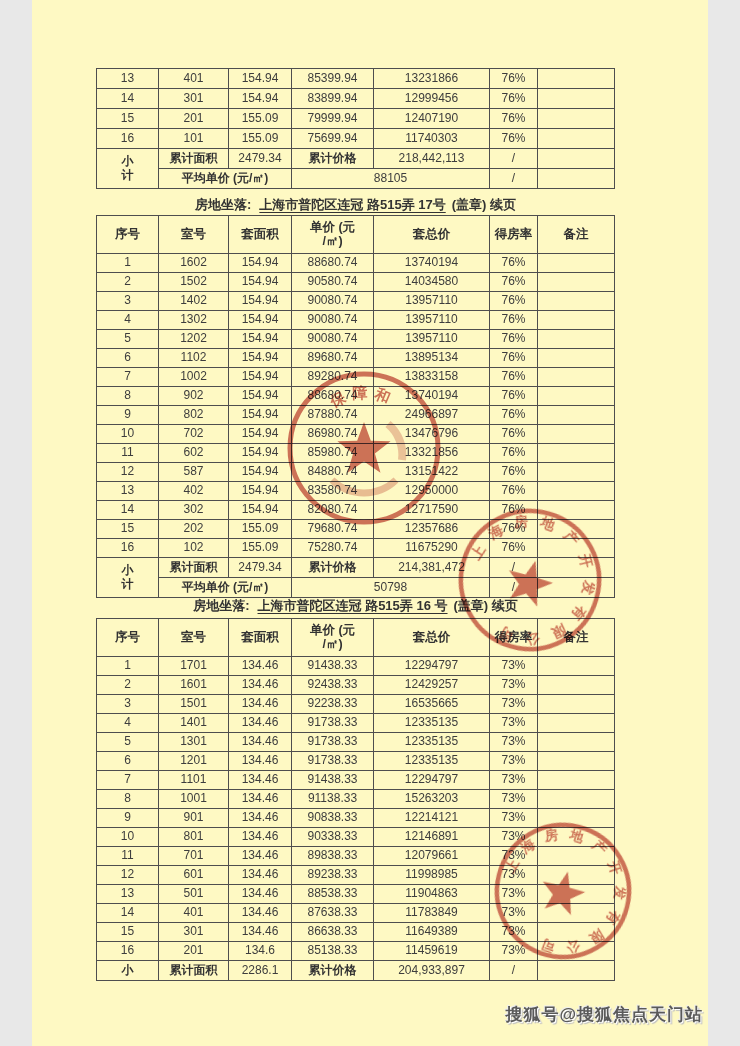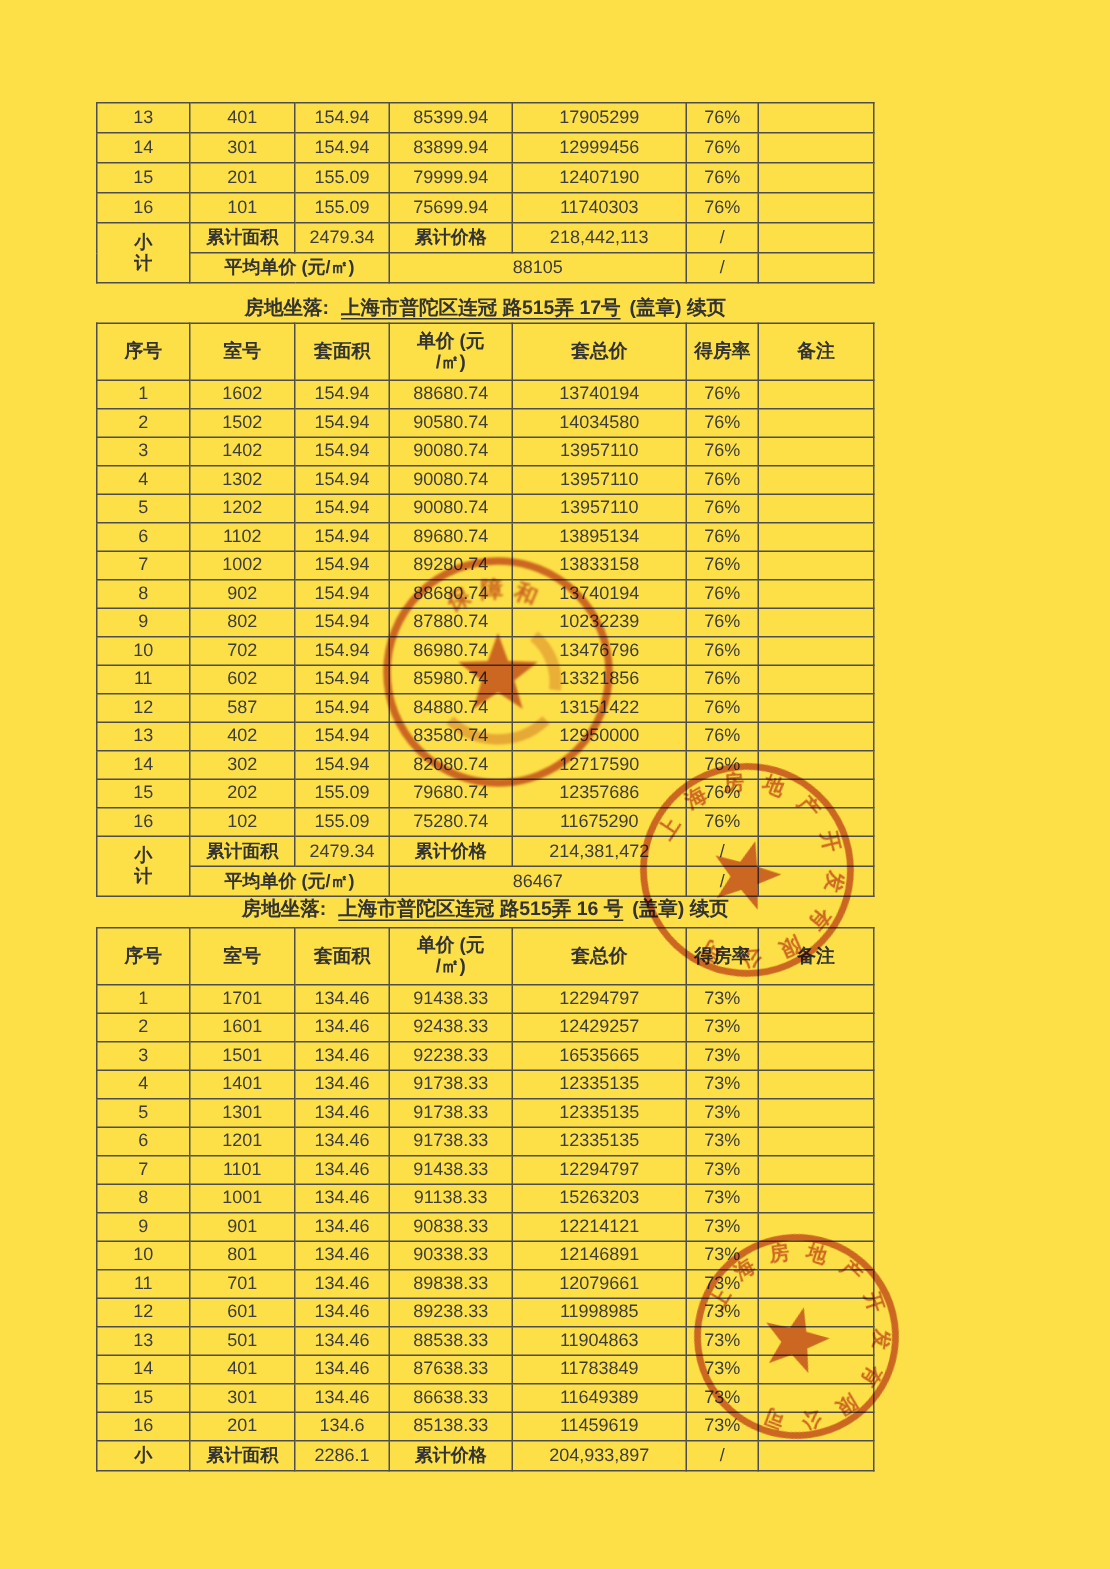--- a/index.html
+++ b/index.html
@@ -1,18 +1,18 @@
 <!DOCTYPE html>
 <html><head>
 <meta charset="utf-8">
 <style>
   html,body { margin:0; padding:0; background:#e8e8e8; }
   .page {
-    position:relative; width:740px; height:1046px; margin:0 auto;
-    background:#fde047; overflow:hidden;
+    position:relative; width:676px; height:1046px; margin:0 auto;
+    background:#fef9c3; overflow:hidden;
     font-family:"Liberation Sans","DejaVu Sans",sans-serif;
     color:#3d3d3d;
     text-decoration:underline;
   }
   
   .tbl-wrap { position:absolute; left:64px; }
   #t0 { top:68px; }
   #title1 { top:196px; }
   #t1 { top:215px; }
   #title2 { top:597px; }
@@ -66,21 +66,21 @@
           <col style="width: 116px;">
           <col style="width: 48px;">
           <col style="width: 77px;">
         </colgroup>
         <tbody>
           <tr>
             <td>13</td>
             <td>401</td>
             <td>154.94</td>
             <td>85399.94</td>
-            <td>17905299</td>
+            <td>13231866</td>
             <td>76%</td>
             <td></td>
           </tr>
           <tr>
             <td>14</td>
             <td>301</td>
             <td>154.94</td>
             <td>83899.94</td>
             <td>12999456</td>
             <td>76%</td>
@@ -222,21 +222,21 @@
             <td>88680.74</td>
             <td>13740194</td>
             <td>76%</td>
             <td></td>
           </tr>
           <tr>
             <td>9</td>
             <td>802</td>
             <td>154.94</td>
             <td>87880.74</td>
-            <td>10232239</td>
+            <td>24966897</td>
             <td>76%</td>
             <td></td>
           </tr>
           <tr>
             <td>10</td>
             <td>702</td>
             <td>154.94</td>
             <td>86980.74</td>
             <td>13476796</td>
             <td>76%</td>
@@ -300,21 +300,21 @@
             <td rowspan="2" class="bold">小<br>计</td>
             <td class="bold">累计面积</td>
             <td>2479.34</td>
             <td class="bold">累计价格</td>
             <td>214,381,472</td>
             <td>/</td>
             <td></td>
           </tr>
           <tr class="sumrow">
             <td colspan="2" class="bold">平均单价 (元/㎡)</td>
-            <td colspan="2">86467</td>
+            <td colspan="2">50798</td>
             <td>/</td>
             <td></td>
           </tr>
         </tbody>
       </table>
     </div>
 
   <div class="tbl-title" id="title2">
     <span class="pre">房地坐落:</span><span class="addr">上海市普陀区连冠 路515弄 16 号</span><span class="suf">(盖章) 续页</span>
   </div>
@@ -544,14 +544,15 @@
     <g filter="url(#b3)" fill="#bc443c" stroke="#bc443c">
       <circle cx="73" cy="73" r="66" fill="none" stroke-width="4.5"></circle>
       <polygon stroke="none" transform="translate(73,76) scale(0.82)" points="0,-28 6.8,-9.3 26.6,-8.7 10.9,3.6 16.5,22.7 0,11.5 -16.5,22.7 -10.9,3.6 -26.6,-8.7 -6.8,-9.3"></polygon>
       <path id="arc3" d="M 21,73 A 52,52 0 1 1 125,73 A 52,52 0 1 1 21,73" fill="none" stroke="none"></path>
       <text font-size="13.5" font-weight="bold" stroke="none" letter-spacing="10">
         <textPath href="#arc3" startOffset="4">上海房地产开发有限公司</textPath>
       </text>
     </g>
   </svg>
 
+  <div class="watermark">搜狐号@搜狐焦点天门站</div>
 
 </div>
 
 </body></html>

